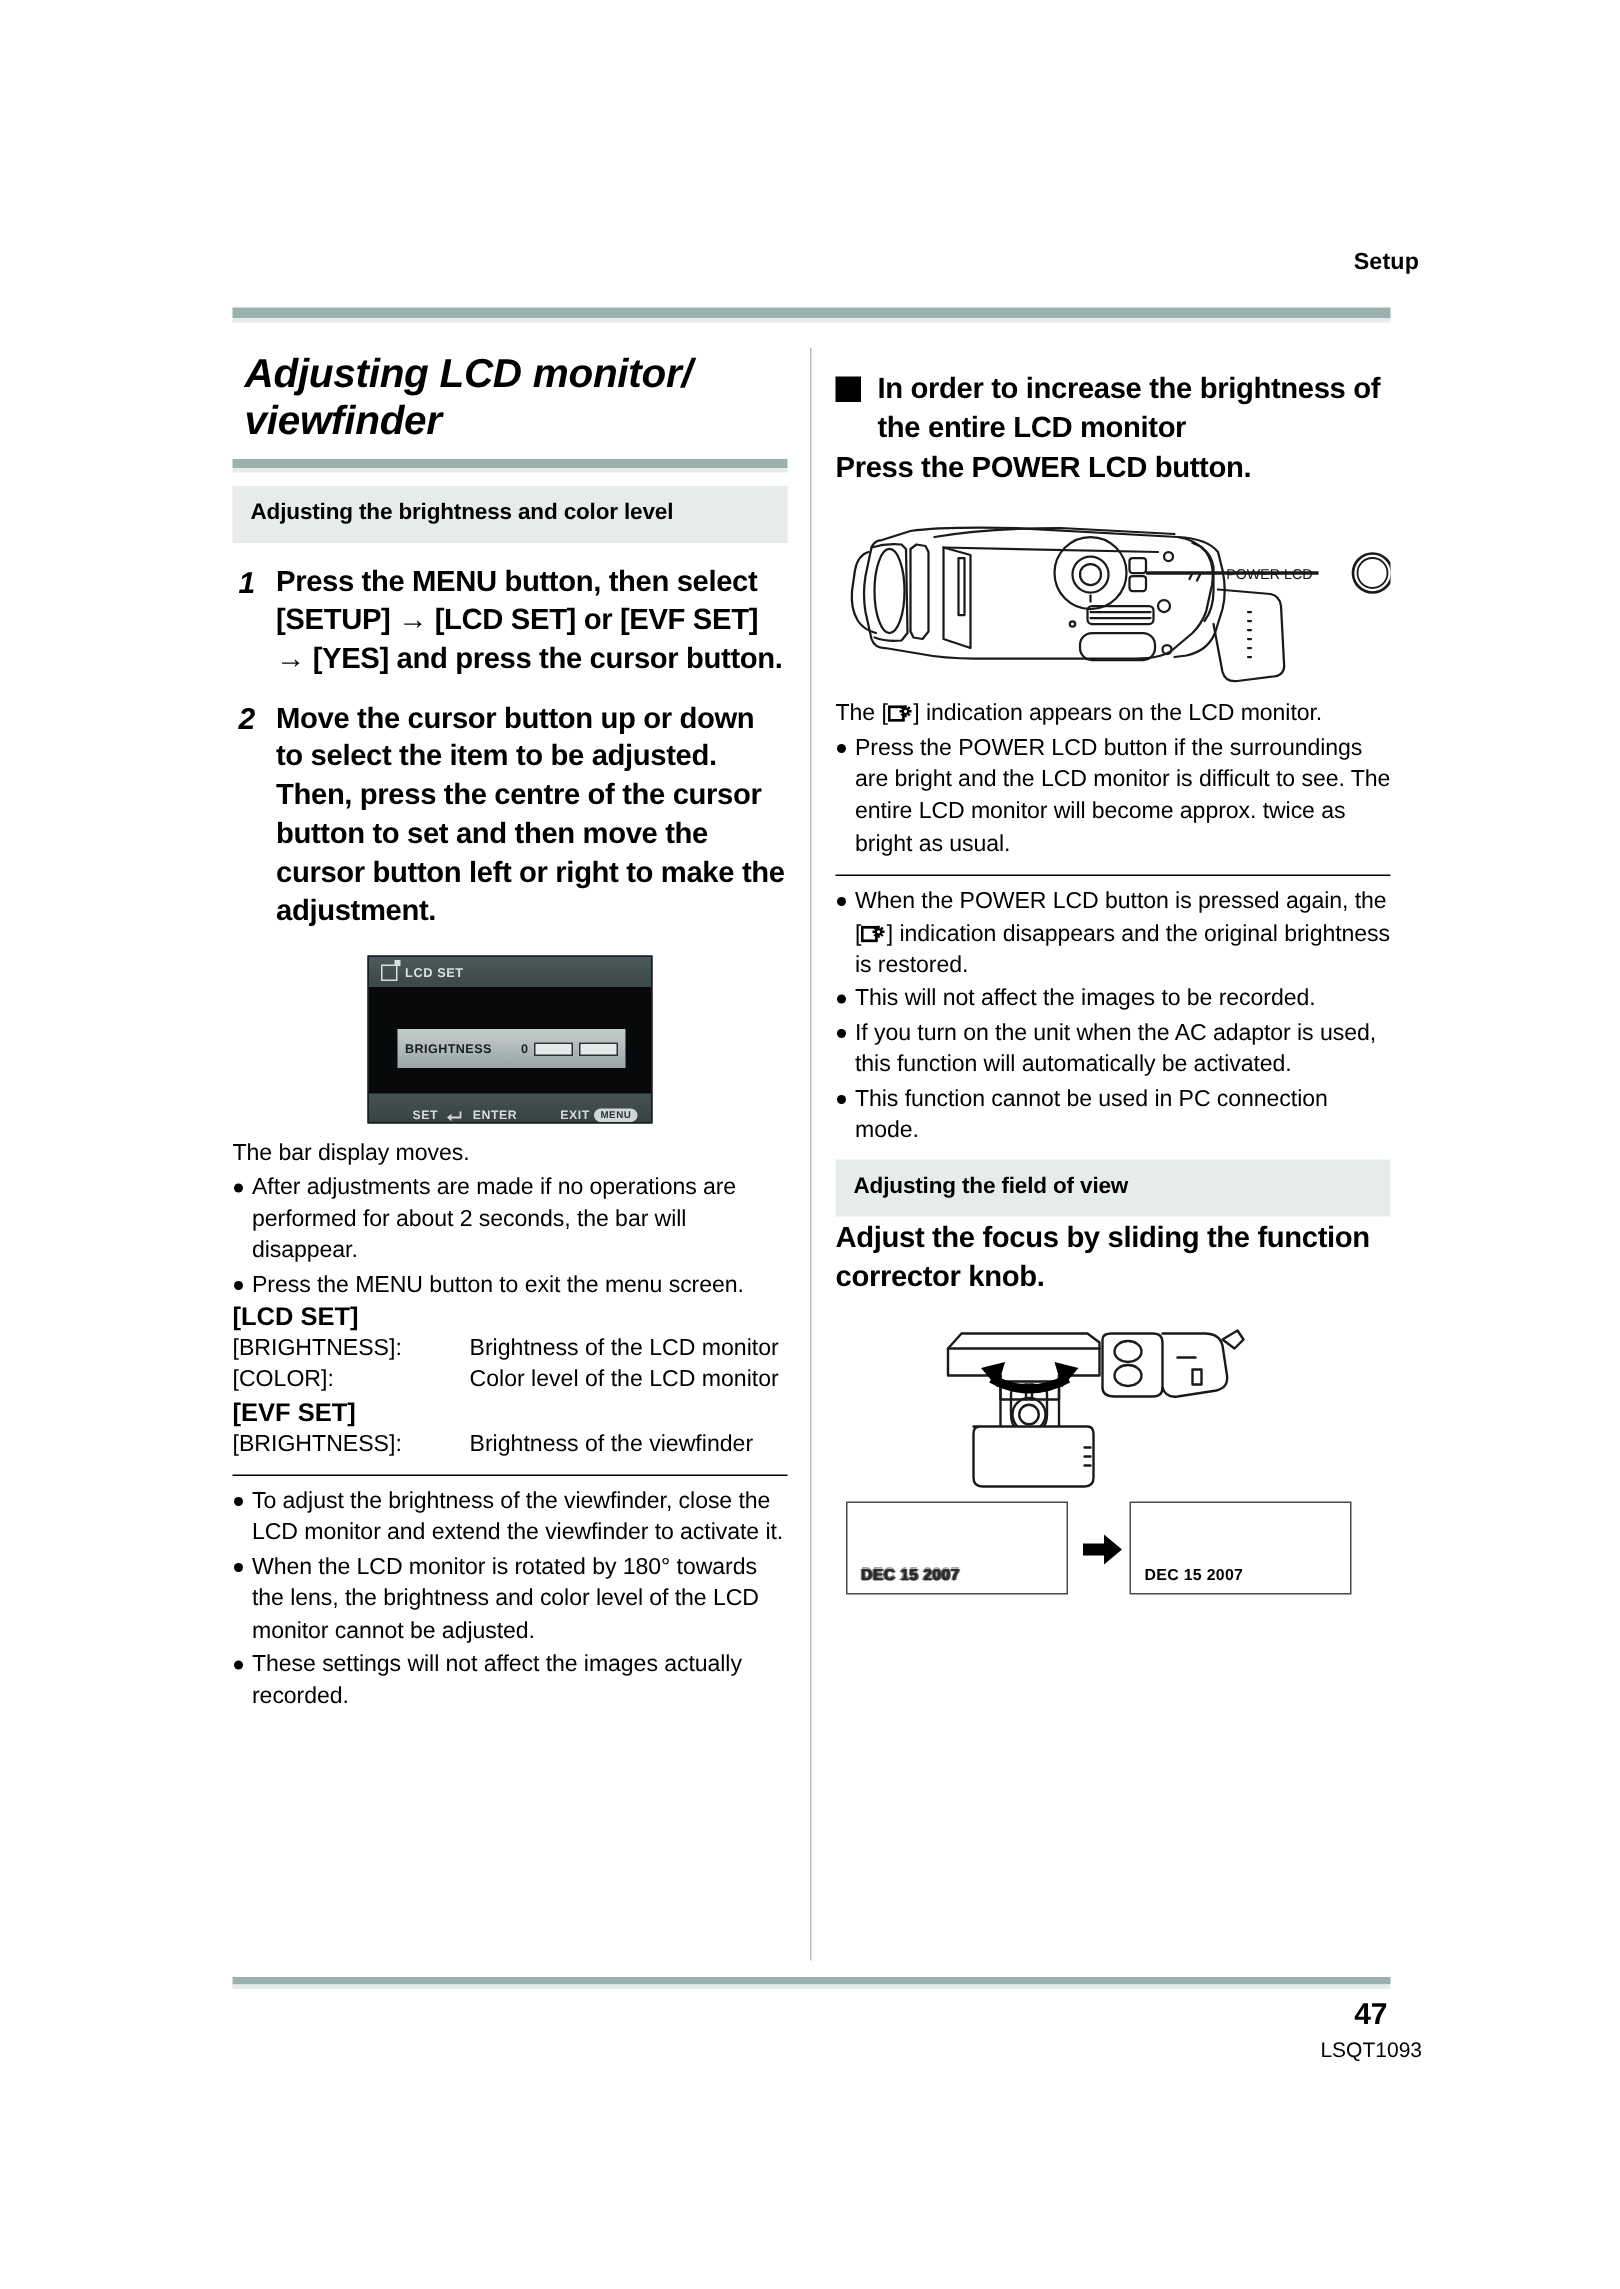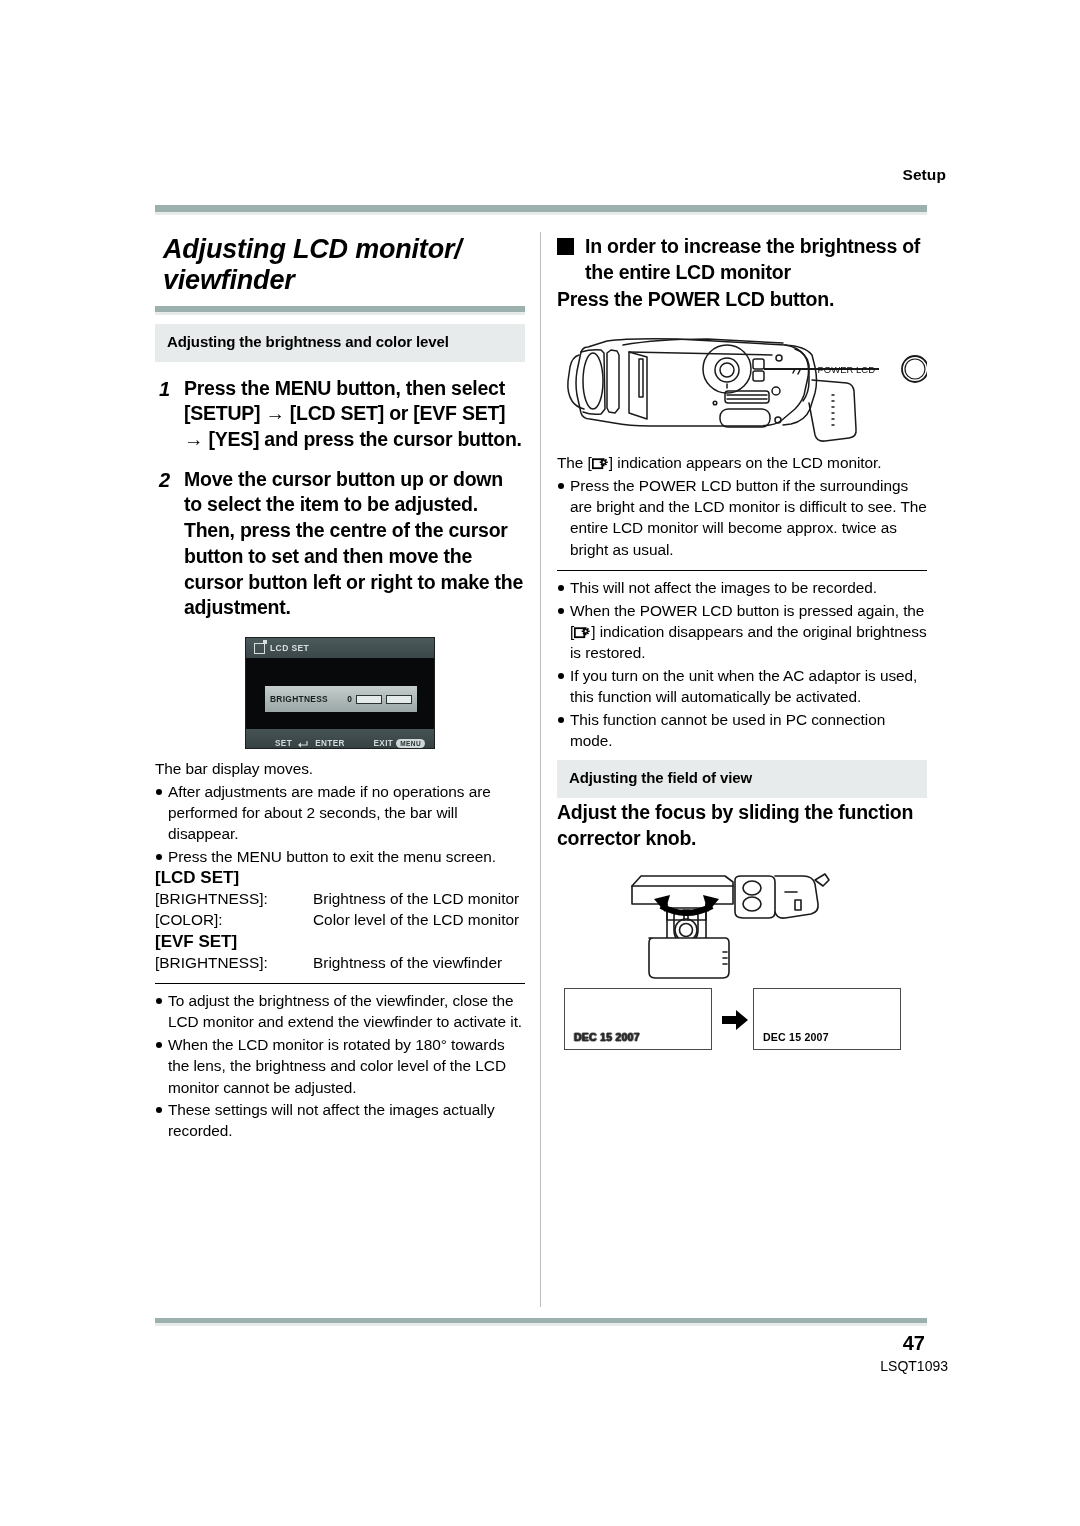--- a/index.html
+++ b/index.html
@@ -287,21 +287,21 @@
     border: 1.2px solid #2b3332;
     box-sizing: border-box;
     background: #e4eaea;
   }
   .lcd-bar .seg.a { left: 0; width: 26px; }
   .lcd-bar .seg.b { left: 30px; width: 26px; }
 
   
   .sq-head {
     display: flex;
-    margin-top: 9px;
+    margin-top: 22px;
   }
   .sq-head .sq {
     width: 17px; height: 17px;
     background: #000;
     flex: 0 0 17px;
     margin-top: 4px;
     margin-right: 11px;
   }
   .sq-head .txt {
     font-size: 19.5px;
@@ -568,30 +568,30 @@
           </svg></span><span>] indication appears on the LCD monitor.</span>
     </div>
 
     <ul class="bullets">
       <li>Press the POWER LCD button if the surroundings are bright and the LCD monitor is difficult to see. The entire LCD monitor will become approx. twice as bright as usual.</li>
     </ul>
 
     <hr class="hr-thin">
 
     <ul class="bullets">
-      <li>This will not affect the images to be recorded.</li>
       <li>
         <span>When the POWER LCD button is pressed again, the [</span><span class="ind-icon"><svg width="17" height="13" viewBox="0 0 17 13">
               <rect x="0.8" y="2.2" width="9.5" height="9" fill="none" stroke="#000" stroke-width="1.8"></rect>
               <g stroke="#000" stroke-width="1.6">
                 <path d="M11.7 1.2 L11.7 9.2 M7.7 5.2 L15.7 5.2 M8.9 2.4 L14.5 8 M14.5 2.4 L8.9 8"></path>
               </g>
               <circle cx="11.7" cy="5.2" r="1.6" fill="#fff" stroke="#000" stroke-width="1"></circle>
             </svg></span><span>] indication disappears and the original brightness is restored.</span>
       </li>
+      <li>This will not affect the images to be recorded.</li>
       <li>If you turn on the unit when the AC adaptor is used, this function will automatically be activated.</li>
       <li>This function cannot be used in PC connection mode.</li>
     </ul>
 
     <div class="section-band">Adjusting the field of view</div>
 
     <div class="cmd-line">Adjust the focus by sliding the function corrector knob.</div>
 
     <div class="fig-vf">
       <svg width="370" height="125" viewBox="0 0 370 125" style="position:absolute;left:0;top:0">

